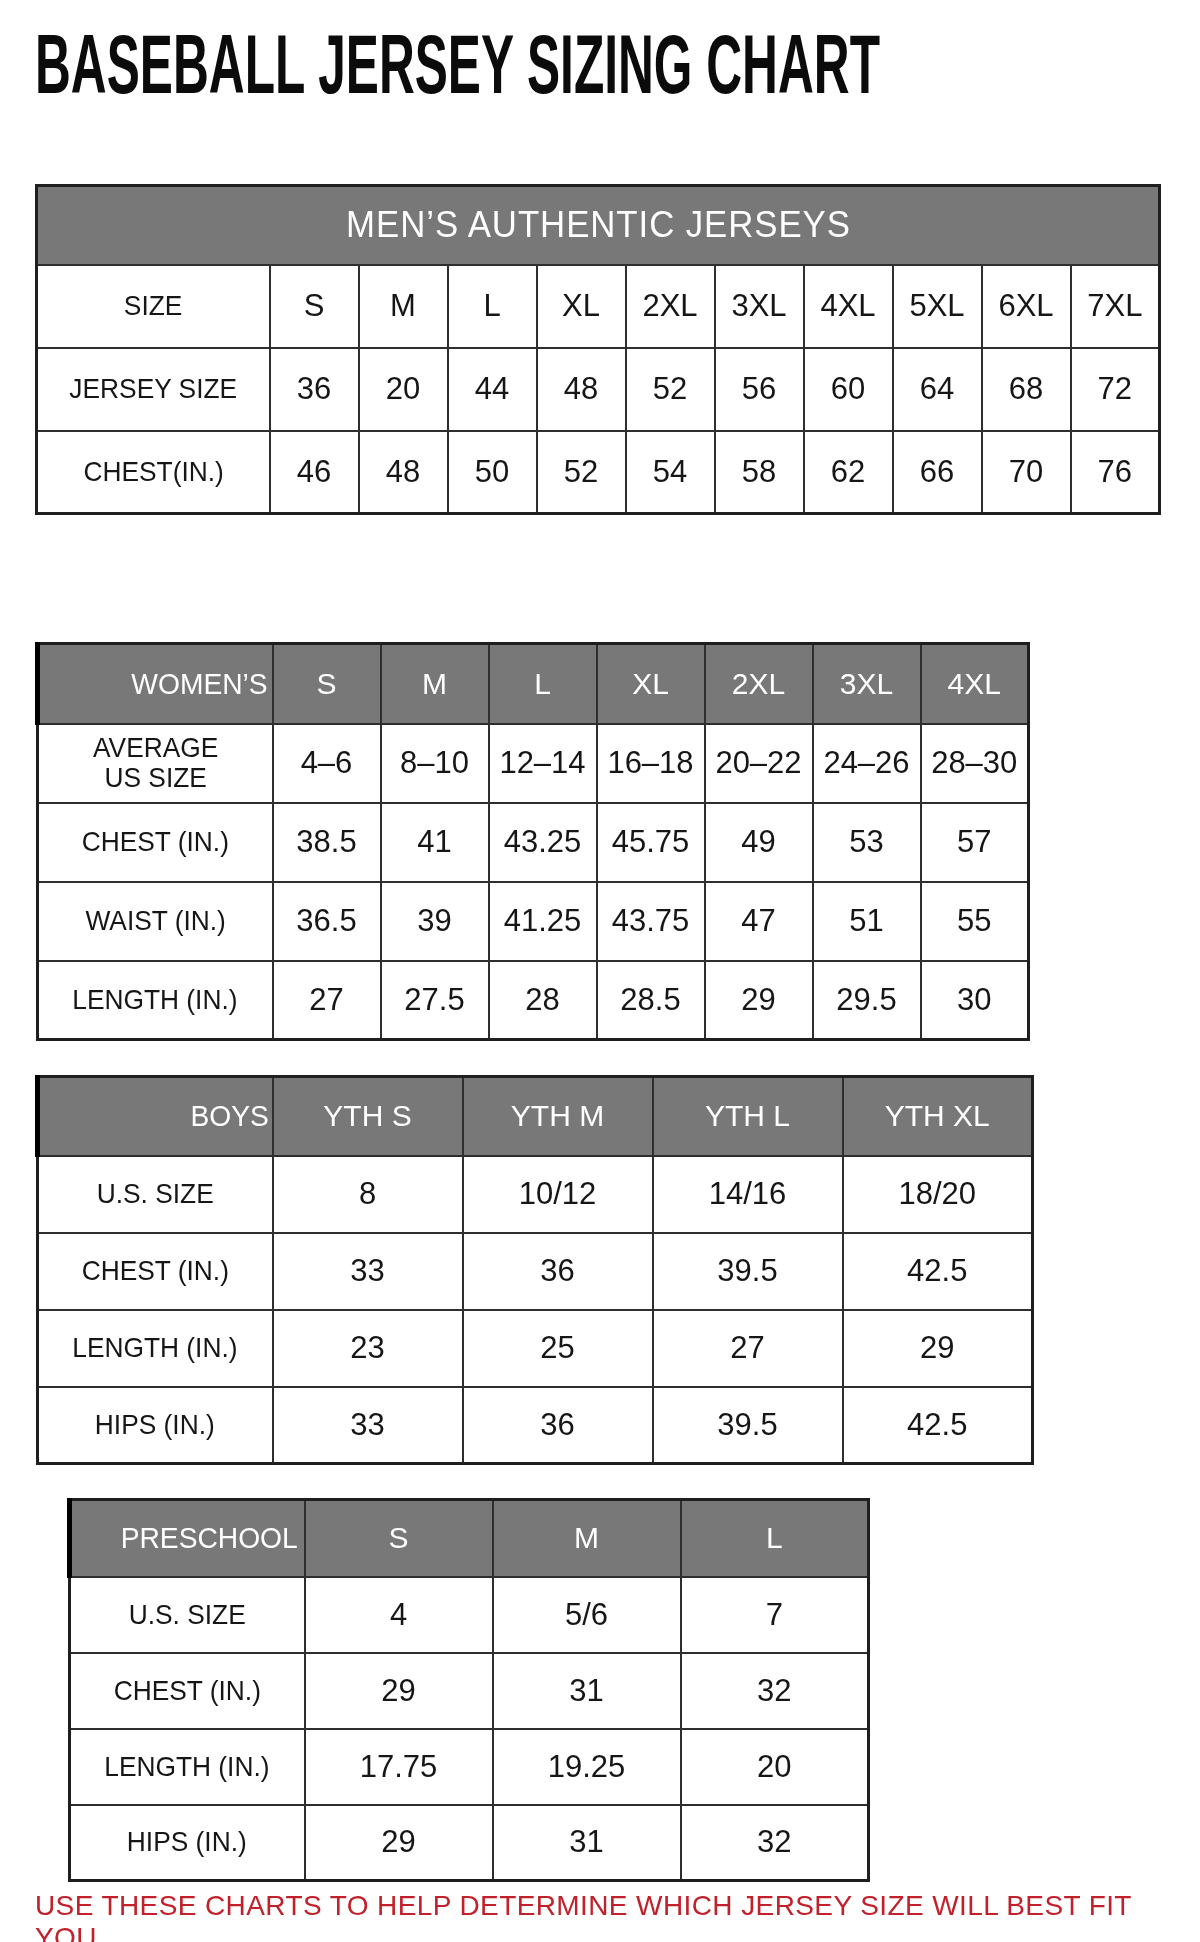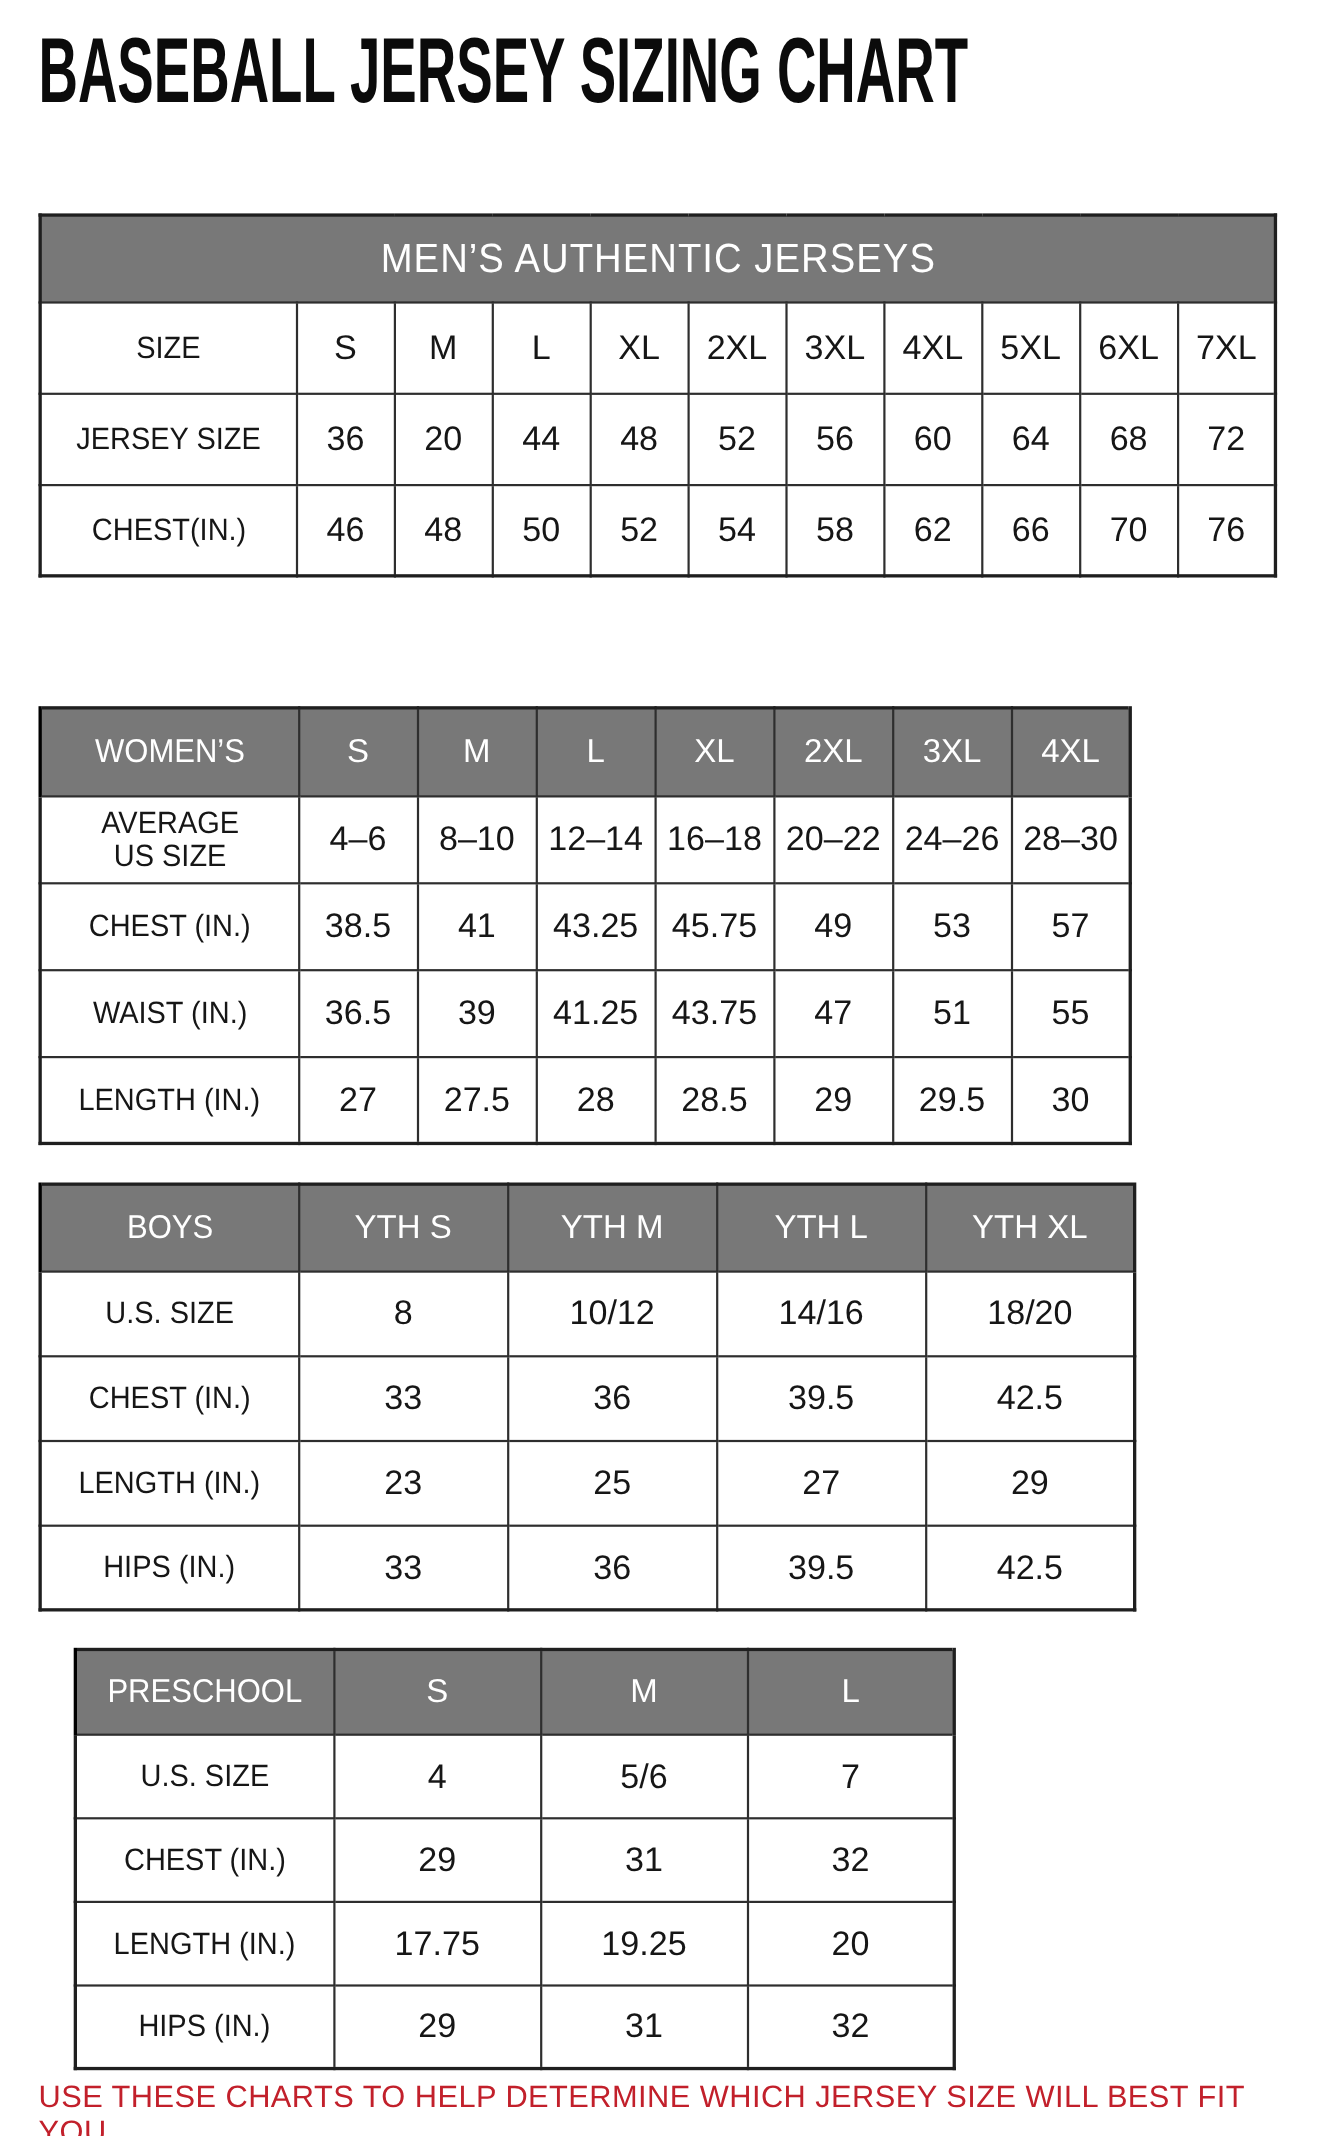--- a/index.html
+++ b/index.html
@@ -22,32 +22,32 @@
     text-align:center; color:#161616; border:3px solid #1f1f1f;
   }
   table.tbl td { border:2px solid #2e2e2e; padding:0; vertical-align:middle; }
   td.val { font-size:31px; }
   td.rowlab { font-size:28px; }
   td.gh {
     background:#787878; color:#ffffff; font-size:30px;
     border-left:3px solid #ffffff; border-right:3px solid #ffffff;
     border-top:2px solid #4a4a4a; border-bottom:4px solid #111111;
   }
-  td.gh:first-child { border-left:3px solid #000000; }
+  td.gh:first-child { border-left:5px solid #000000;text-align:right; }
   td.gh:last-child  { border-right:3px solid #1f1f1f; }
   td.gh-merged {
     background:#787878; color:#ffffff; font-size:37px; letter-spacing:1px;
     border-left:3px solid #1f1f1f; border-right:3px solid #1f1f1f;
     border-top:2px solid #4a4a4a; border-bottom:4px solid #111111;
     padding:0;
   }
   .cnd { display:inline-block; transform:scaleX(0.94); transform-origin:center; }
   .prewrap { white-space:pre-line; line-height:30px; }
   
-  #mens      { left:35px; top:194px;  width:1123px; }
+  #mens      { left:35px; top:184px;  width:1123px; }
   #womens    { left:35px; top:642px;  width:991px;  }
   #boys      { left:35px; top:1075px; width:995px;  }
   #preschool { left:35px; top:1498px; width:799px;margin-left:32px;  }
   #mens tr.hd      { height:79px; } #mens tr.r      { height:83px; }
   #womens tr.hd    { height:80px; } #womens tr.r    { height:79px; }
   #boys tr.hd      { height:79px; } #boys tr.r      { height:77px; }
   #preschool tr.hd { height:77px; } #preschool tr.r { height:76px; }
 </style>
 </head>
 <body>

